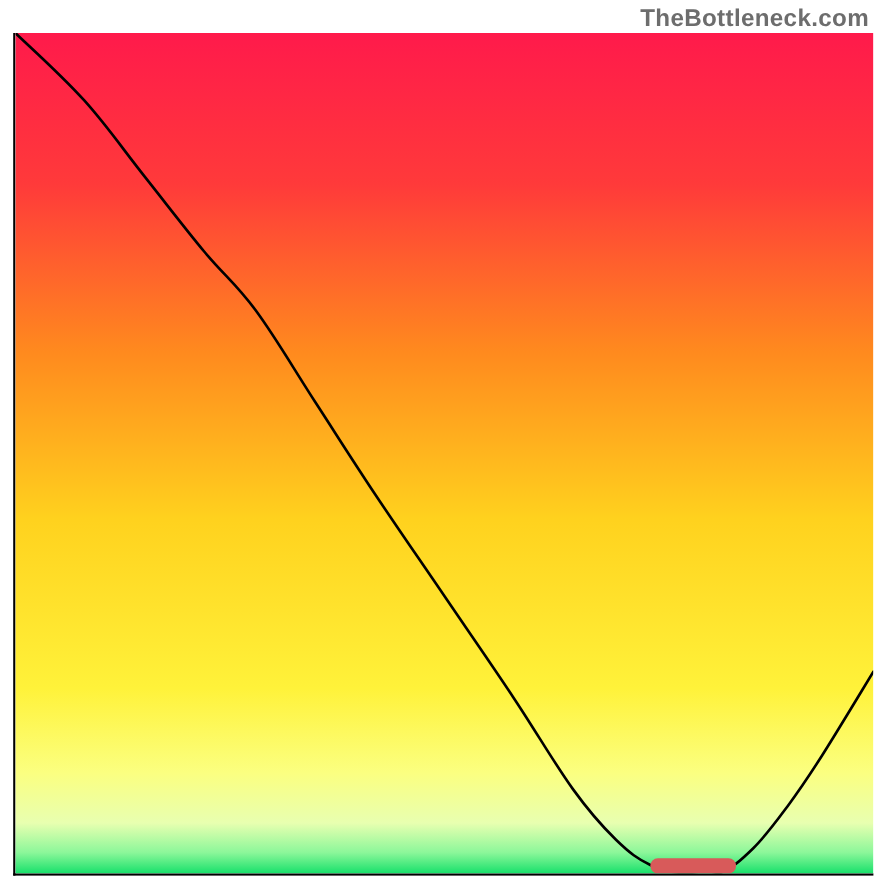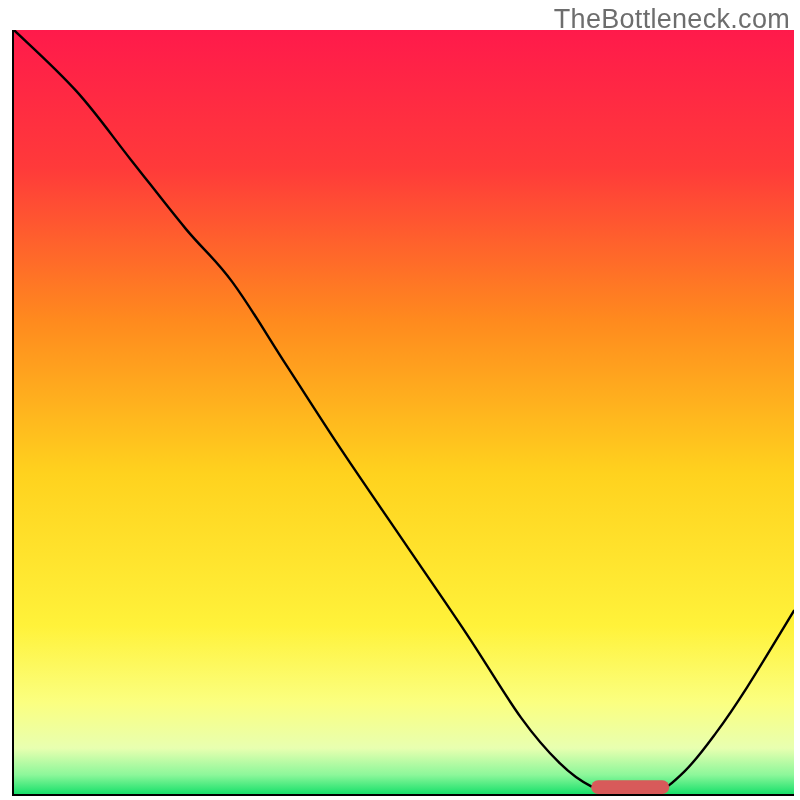--- a/index.html
+++ b/index.html
@@ -13,22 +13,22 @@
   }
   .chart-wrap {
     position: relative;
     width: 800px;
     height: 800px;
   }
   .attribution {
     position: absolute;
     top: 4px;
     right: 10px;
-    font-size: 27px;
-    font-weight: 400;
+    font-size: 22px;
+    font-weight: 700;
     letter-spacing: 0.3px;
     color: #6d6d6d;
     user-select: none;
   }
   .plot-box {
     position: absolute;
     width: 780px;
     height: 764px;
     left: 12px;
     top: 30px;

